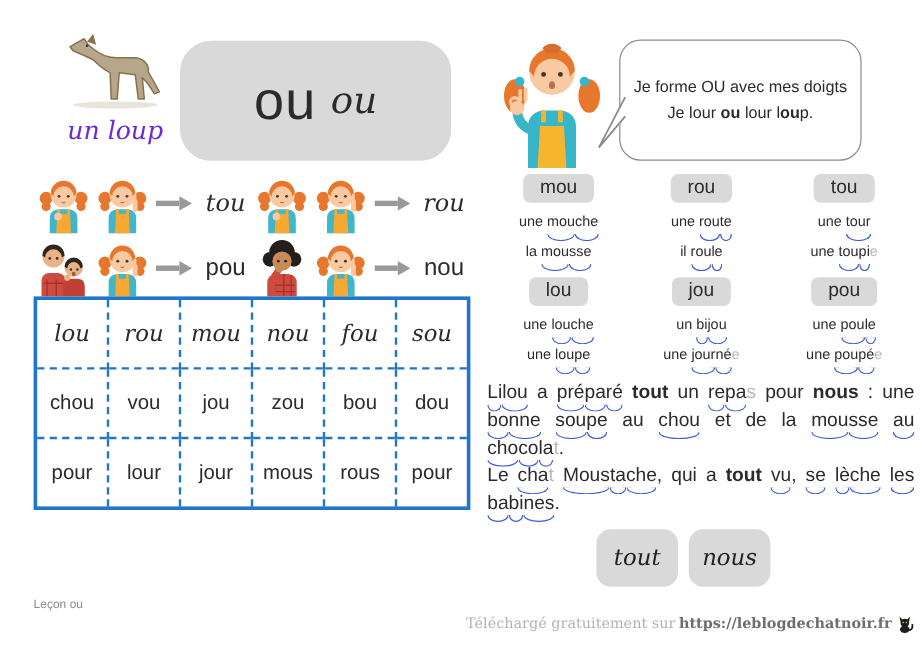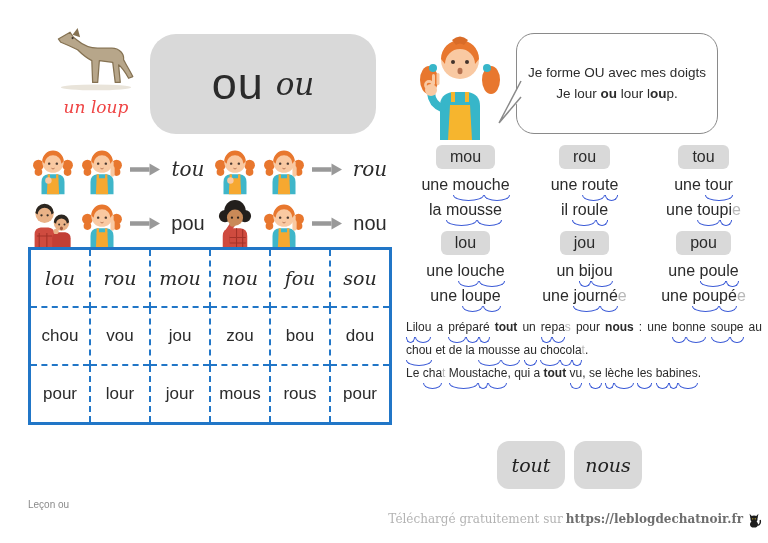--- a/index.html
+++ b/index.html
@@ -6,21 +6,21 @@
   body{
     width:768px;height:543px;position:relative;overflow:hidden;
     background:#ffffff;color:#2b2b2b;
     font-family:"Liberation Sans",sans-serif;
   }
   .cursive{font-family:"DejaVu Serif",serif;font-style:italic;}
 
   
   #wolf{position:absolute;left:44px;top:22px;width:104px;text-align:center;}
   #wolf svg{width:92px;height:74px;display:block;margin:0 auto;}
-  #wolf .caption{font-size:17px;color:#ef4444;margin-top:1px;}
+  #wolf .caption{font-size:21px;color:#6d28d9;margin-top:1px;}
 
   #titlebox{position:absolute;left:150px;top:34px;width:226px;height:100px;
     background:#d9d9d9;border-radius:26px;display:flex;align-items:center;
     justify-content:center;gap:12px;}
   .title-print{font-size:45px;letter-spacing:1px;}
   .title-cursive{font-size:31px;}
 
   #sound-rows{position:absolute;left:30px;top:142px;width:362px;}
   .syl-row{display:flex;align-items:center;height:54px;gap:4px;}
   .group{display:flex;align-items:center;gap:3px;width:178px;}
@@ -47,23 +47,23 @@
     display:flex;flex-direction:column;justify-content:center;text-align:center;
     font-size:13.5px;line-height:1.55;padding:0 0;box-sizing:border-box;}
   #bubble .tail{position:absolute;left:-21px;top:46px;width:27px;height:46px;}
 
   #cards{position:absolute;left:406px;top:145px;width:358px;}
   .card-row{display:flex;}
   .card-row + .card-row{margin-top:9px;}
   .card{width:119px;text-align:center;}
   .card-header{display:inline-block;background:#d9d9d9;border-radius:6px;
     padding:2px 14px;font-size:16px;line-height:20px;margin-bottom:3px;}
-  .card-line{font-size:16px;line-height:25px;white-space:nowrap;}
-
-  #paragraphs{position:absolute;left:406px;top:316px;width:356px;font-size:12px;}
+  .card-line{font-size:12px;line-height:25px;white-space:nowrap;}
+
+  #paragraphs{position:absolute;left:406px;top:316px;width:356px;font-size:16px;}
   .para{text-align:justify;line-height:23px;margin:0;}
   .word{white-space:nowrap;}
   .seg-bold{font-weight:700;}
   .seg-silent{color:#b8b8b8;}
   .arc{position:relative;display:inline-block;}
   .arc::after{content:"";position:absolute;left:0;right:0;bottom:-3.5px;height:5px;
     border:1.5px solid #3d5cd7;border-top:none;
     border-radius:0 0 50% 50% / 0 0 100% 100%;}
 
   #buttons{position:absolute;left:497px;top:441px;display:flex;gap:9px;}

